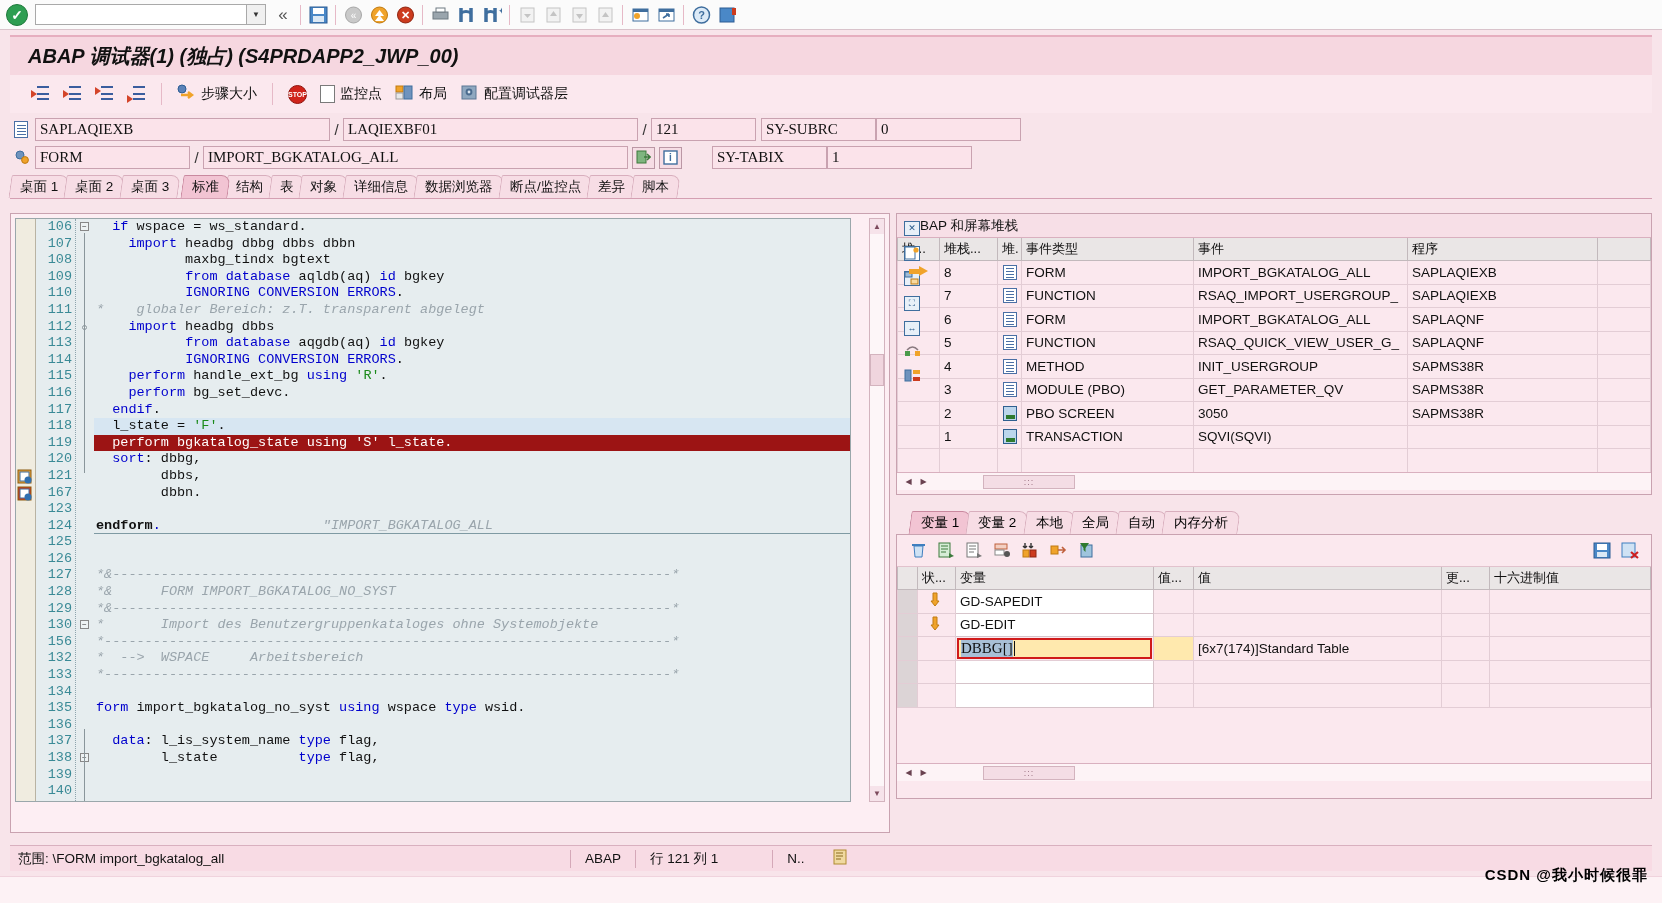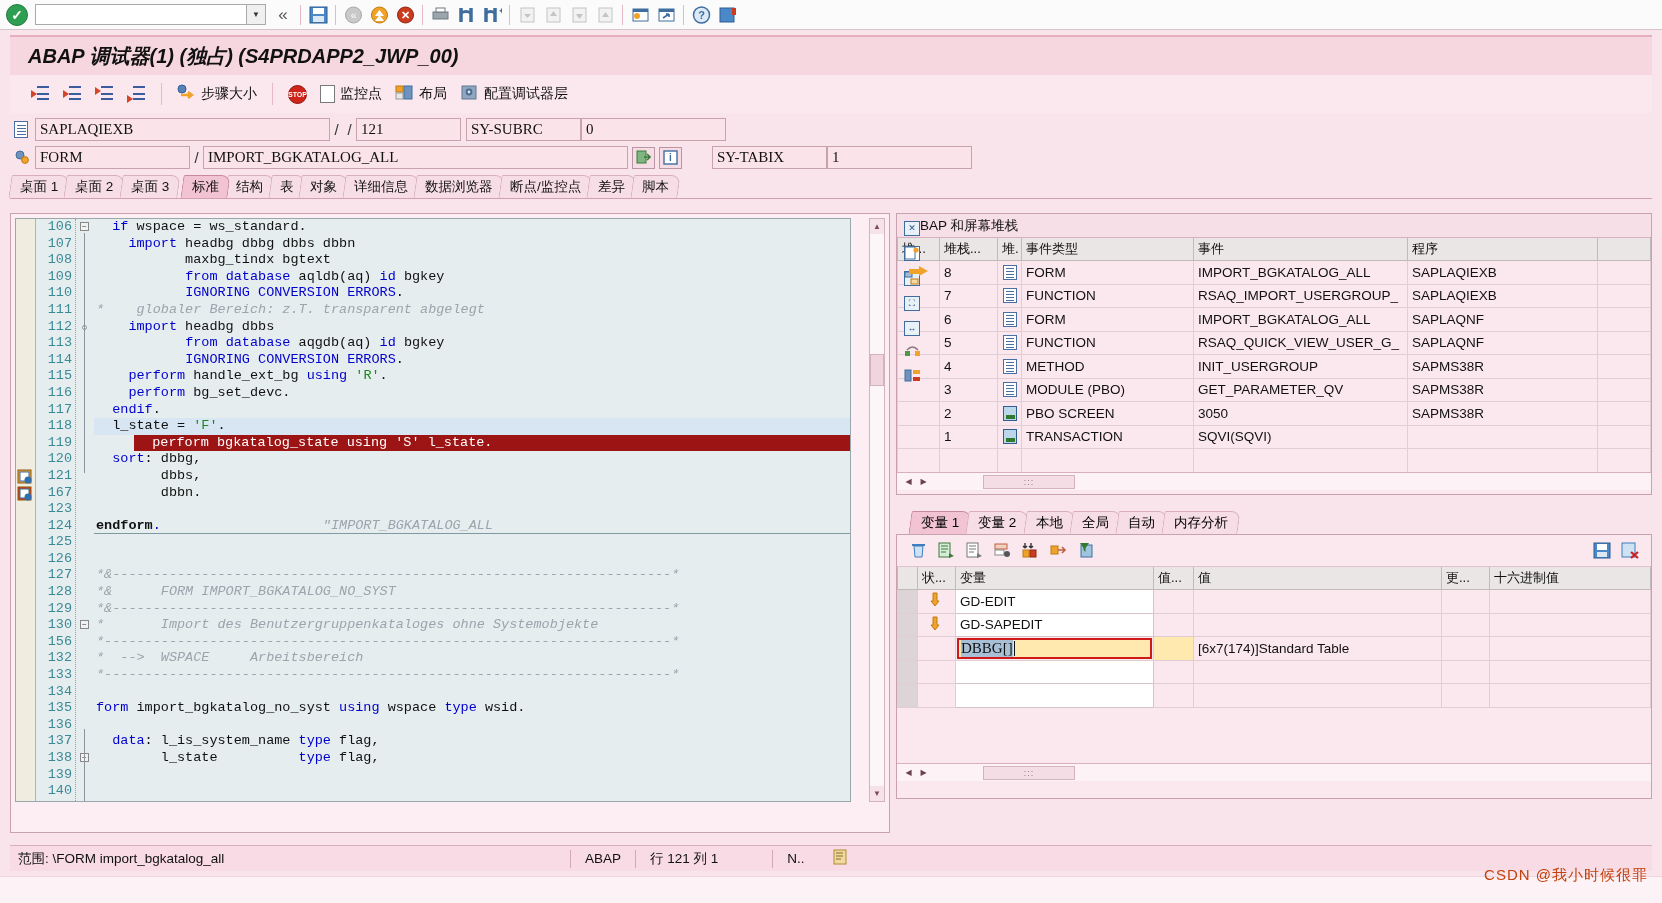--- a/index.html
+++ b/index.html
@@ -166,21 +166,21 @@
     height: 16.6px; line-height: 16.6px;
     font-family: "Liberation Mono", monospace; font-size: 13.5px;
     white-space: pre;
   }
   .ln { color: #3a8a96; }
   .cl { color: #111; padding-left: 2px; }
   .k { color: #0000cd; }
   .c { color: #9aa5ac; font-style: italic; }
   .s { color: #1a8a1a; }
   .cur { background: #d7e6f2; }
-  .hit { background: #9c1414; color: #fff; margin-left: 40px; }
+  .hit { background: #9c1414; color: #fff; }
   .foldbox {
     position: absolute; left: 4px; width: 9px; height: 9px;
     border: 1px solid #888; background: #eef3f4;
     font-size: 8px; line-height: 7px; text-align: center; color: #444;
   }
   .foldline {
     position: absolute; left: 8px; width: 1px; background: #8a969b;
   }
   .vscroll {
     position: absolute; right: 4px; top: 4px; width: 16px; height: 584px;
@@ -315,21 +315,21 @@
   .statusbar {
     position: absolute; left: 10px; top: 845px; width: 1642px; height: 26px;
     background: #f8dbe4; border-top: 1px solid #d9b0bf;
     display: flex; align-items: center; font-size: 13.5px; color: #111;
   }
   .sb-scope { padding-left: 8px; width: 560px; }
   .sb-sep { width: 1px; height: 18px; background: #d5a8b8; }
   .sb-cell { padding: 0 14px; }
   .watermark {
     position: absolute; right: 14px; top: 866px;
-    font-size: 15px; color: #c2410c; letter-spacing: 1px;
+    font-size: 15px; color: #000000; letter-spacing: 1px; font-weight: bold;
   }
   .bottomline {
     position: absolute; left: 0; top: 876px; width: 1662px; height: 27px;
     background: #fdf2f5; border-top: 1px solid #f0d3dd;
   }
 </style>
 </head>
 <body>
 
 <div class="app">
@@ -520,20 +520,21 @@
     </div>
   </div>
 
   <div class="fields">
     <div class="frow">
       <div class="ficon">
           <span class="docico"></span>
         </div>
       <div class="inp" style="width:295px;">SAPLAQIEXB</div>
       <div class="slash">/</div>
+      <div class="inp" style="width:295px;">LAQIEXBF01</div>
       <div class="slash">/</div>
       <div class="inp" style="width:105px;">121</div>
       <div class="inp" style="width:115px;margin-left:5px;">SY-SUBRC</div>
       <div class="inp" style="width:145px;">0</div>
     </div>
     <div class="frow">
       <div class="ficon">
         <svg width="17" height="17" viewBox="0 0 17 17">
             <circle cx="7" cy="6" r="4" fill="#6f93bd" stroke="#3f6e9e"></circle>
             <circle cx="12" cy="11" r="3.4" fill="#f0a32a" stroke="#c07a10"></circle>
@@ -1042,32 +1043,32 @@
                   <th>更...</th>
                   <th>十六进制值</th>
                 </tr>
               </thead>
             <tbody id="var-body">
                 <tr class="varrow">
                   <td style="background: rgb(220, 212, 214);"></td>
                   <td style="text-align: center;"><span><svg width="13" height="15" viewBox="0 0 13 15">
                         <path d="M3 1 L3 9 L1 9 L5 14 L9 9 L7 9 L7 1 Z" fill="#f0a32a" stroke="#c07a10"></path>
                       </svg></span></td>
-                  <td class="varname">GD-EDIT</td>
+                  <td class="varname">GD-SAPEDIT</td>
                   <td></td>
                   <td class="valcol"></td>
                   <td></td>
                   <td></td>
                 </tr>
                 <tr class="varrow">
                   <td style="background: rgb(220, 212, 214);"></td>
                   <td style="text-align: center;"><span><svg width="13" height="15" viewBox="0 0 13 15">
                         <path d="M3 1 L3 9 L1 9 L5 14 L9 9 L7 9 L7 1 Z" fill="#f0a32a" stroke="#c07a10"></path>
                       </svg></span></td>
-                  <td class="varname">GD-SAPEDIT</td>
+                  <td class="varname">GD-EDIT</td>
                   <td></td>
                   <td class="valcol"></td>
                   <td></td>
                   <td></td>
                 </tr>
                 <tr class="varrow">
                   <td style="background: rgb(220, 212, 214);"></td>
                   <td style="text-align: center;"></td>
                   <td style="padding: 0px 1px; position: relative;">
                     <div class="editedit" style="display: flex; align-items: center;">

